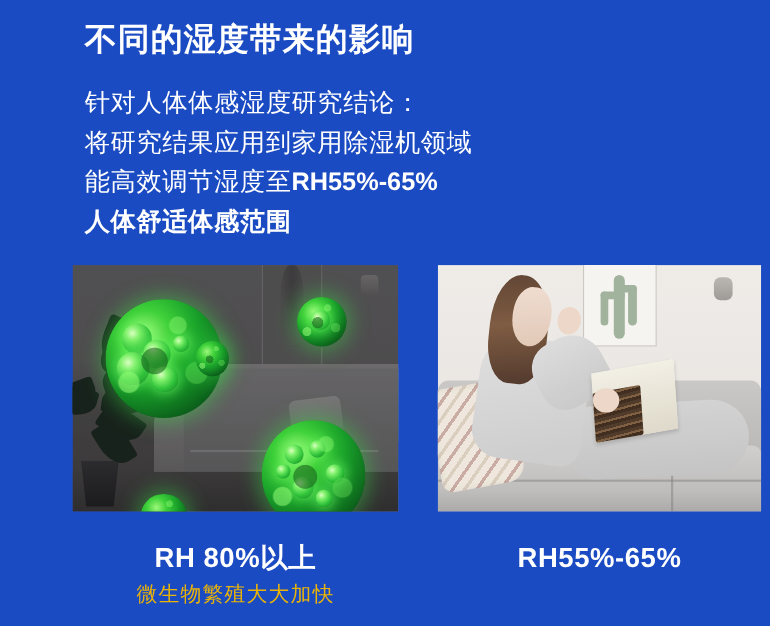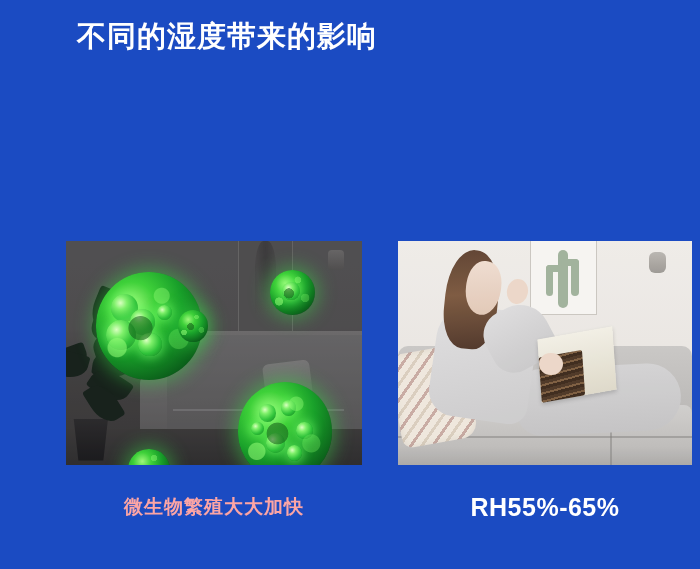--- a/index.html
+++ b/index.html
@@ -355,35 +355,41 @@
   .caption-title {
     font-size: 25px;
     font-weight: 700;
     color: #ffffff;
     letter-spacing: 0.5px;
     line-height: 34px;
     white-space: nowrap;
   }
   .caption-sub {
     font-size: 19px;
-    font-weight: 700;
-    color: #fca5a5;
+    font-weight: 400;
+    color: #eab308;
     letter-spacing: 1px;
     line-height: 30px;
     margin-top: 2px;
     white-space: nowrap;
   }
 </style>
 </head>
 <body>
 
 <div class="poster">
 
   <div class="headline">不同的湿度带来的影响</div>
 
+  <div class="body-copy">
+    <div class="body-line">针对人体体感湿度研究结论：</div>
+    <div class="body-line">将研究结果应用到家用除湿机领域</div>
+    <div class="body-line"><span>能高效调节湿度至</span><span class="hl">RH55%-65%</span></div>
+    <div class="body-line bold">人体舒适体感范围</div>
+  </div>
 
   <div class="photos">
 
     <div class="photo left">
       <div class="room-dark">
         <div class="rd-wallpanel"></div>
         <div class="rd-knob"></div>
 
         <div class="rd-sofa-back"></div>
         <div class="rd-sofa"></div>
@@ -458,20 +464,21 @@
         </div>
         <div class="w-hand2"></div>
 
         <div class="rl-mask"></div>
       </div>
     </div>
   </div>
 
   <div class="captions">
     <div class="caption-col left">
+      <div class="caption-title">RH 80%以上</div>
       <div class="caption-sub">微生物繁殖大大加快</div>
     </div>
     <div class="caption-col right">
       <div class="caption-title">RH55%-65%</div>
     </div>
   </div>
 
 </div>
 
 </body></html>

